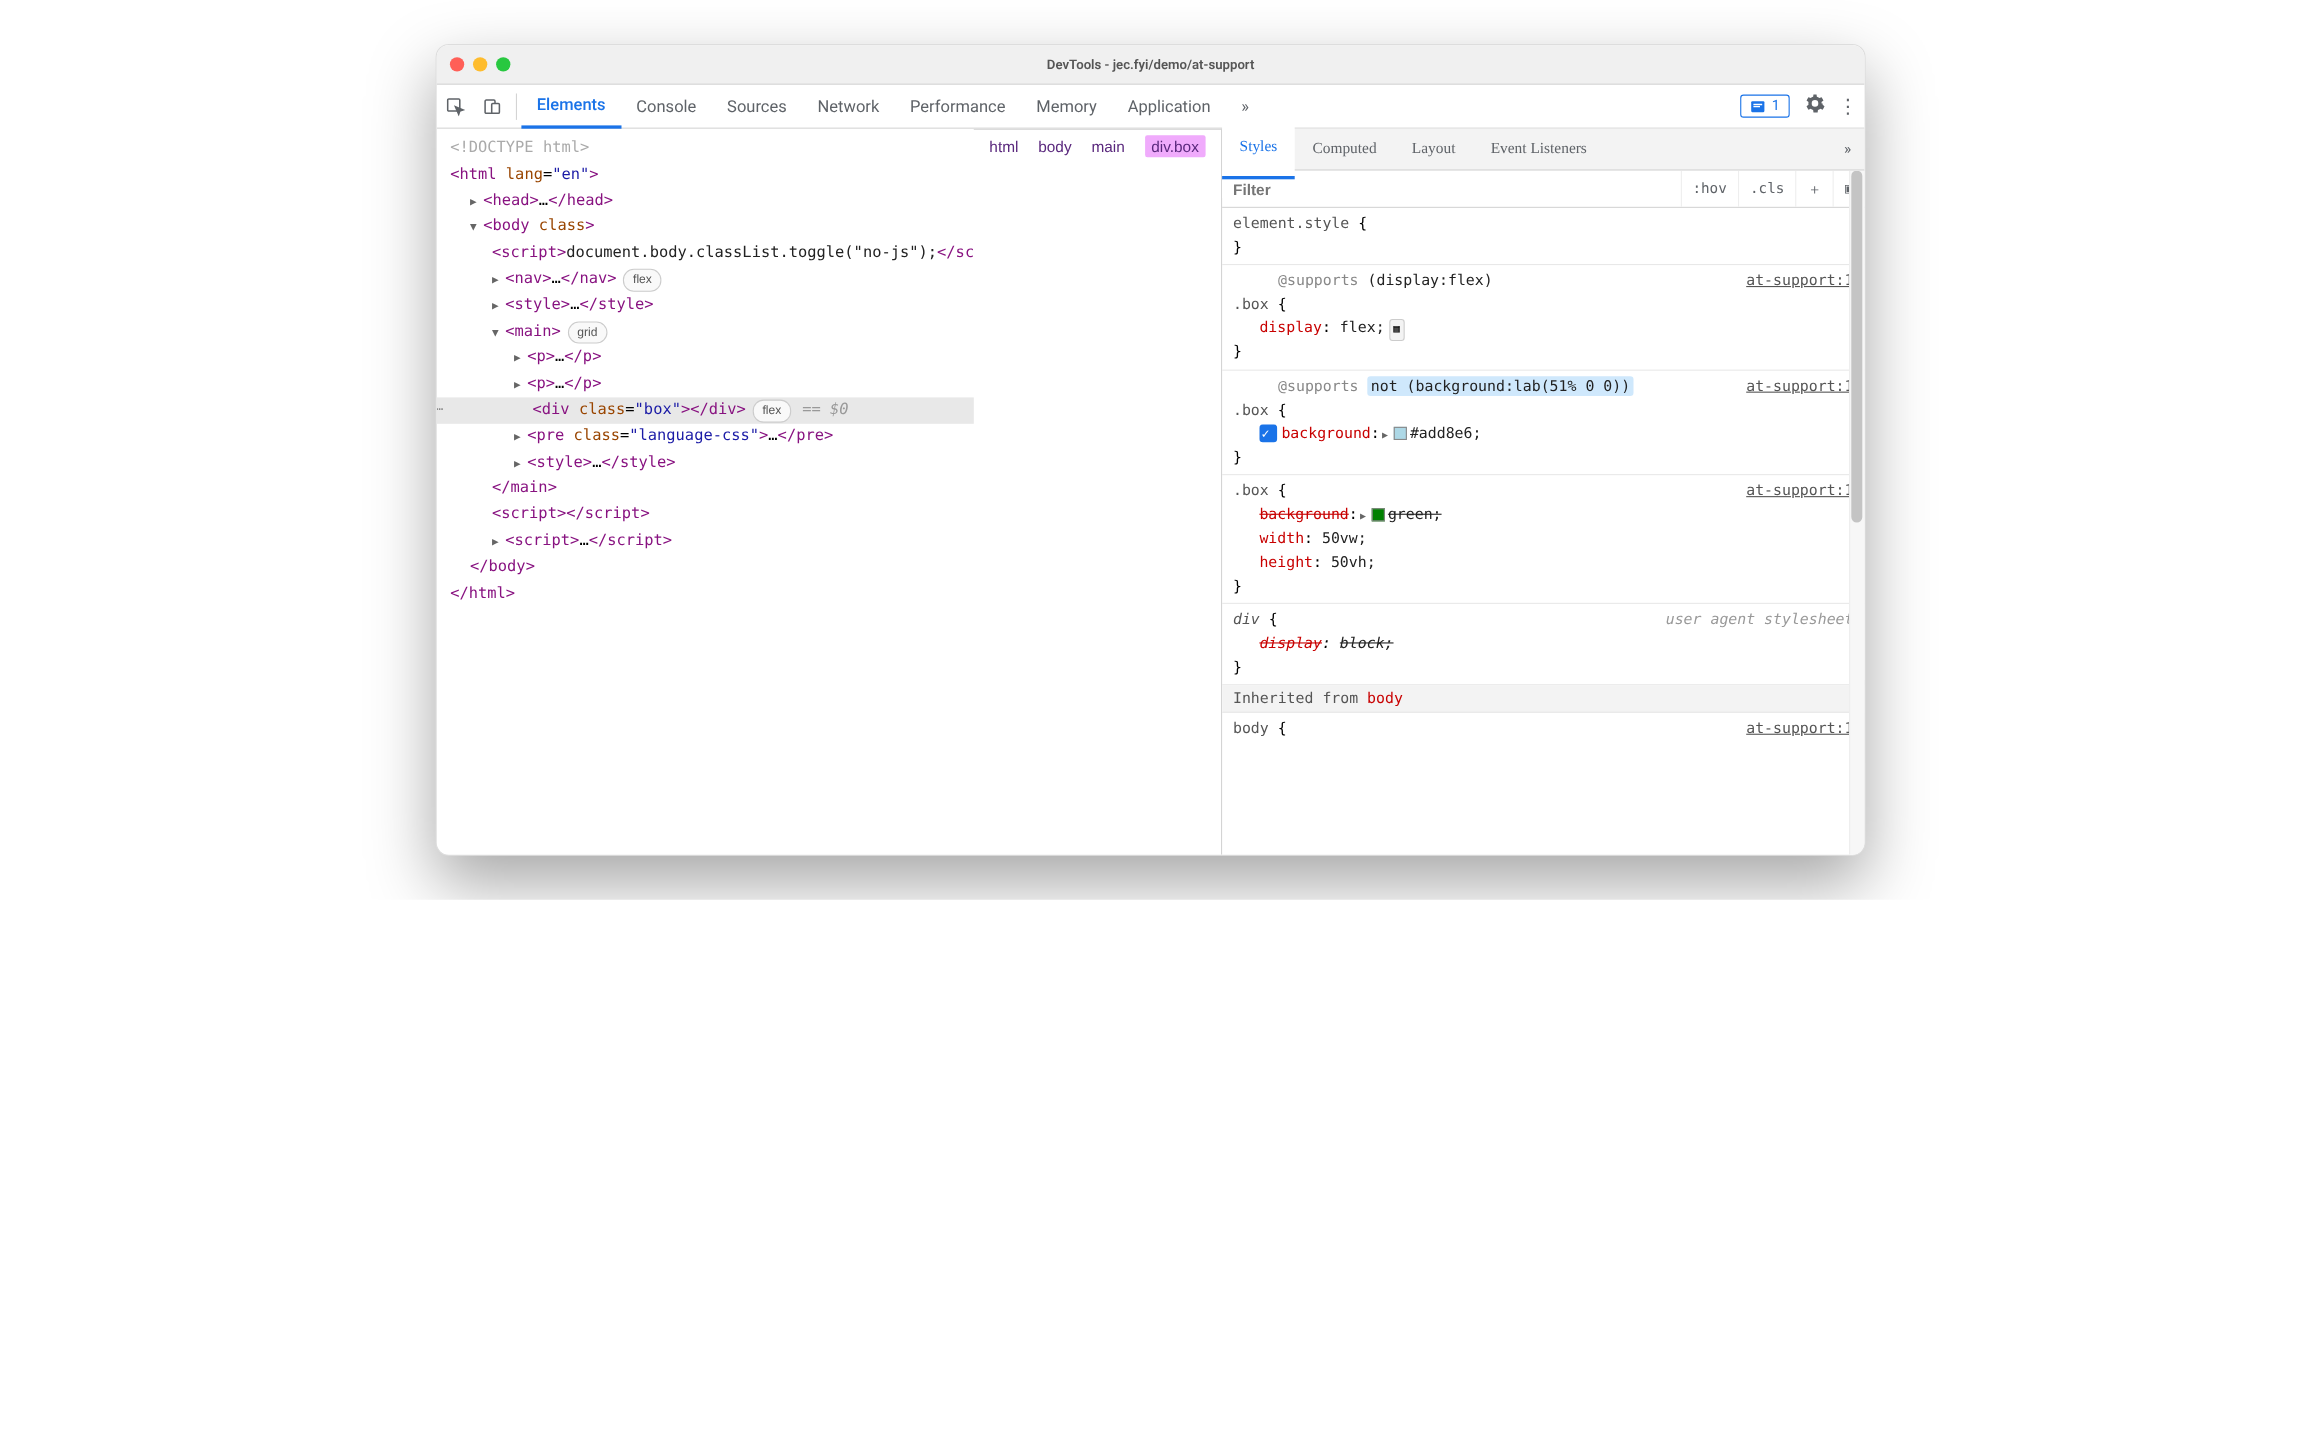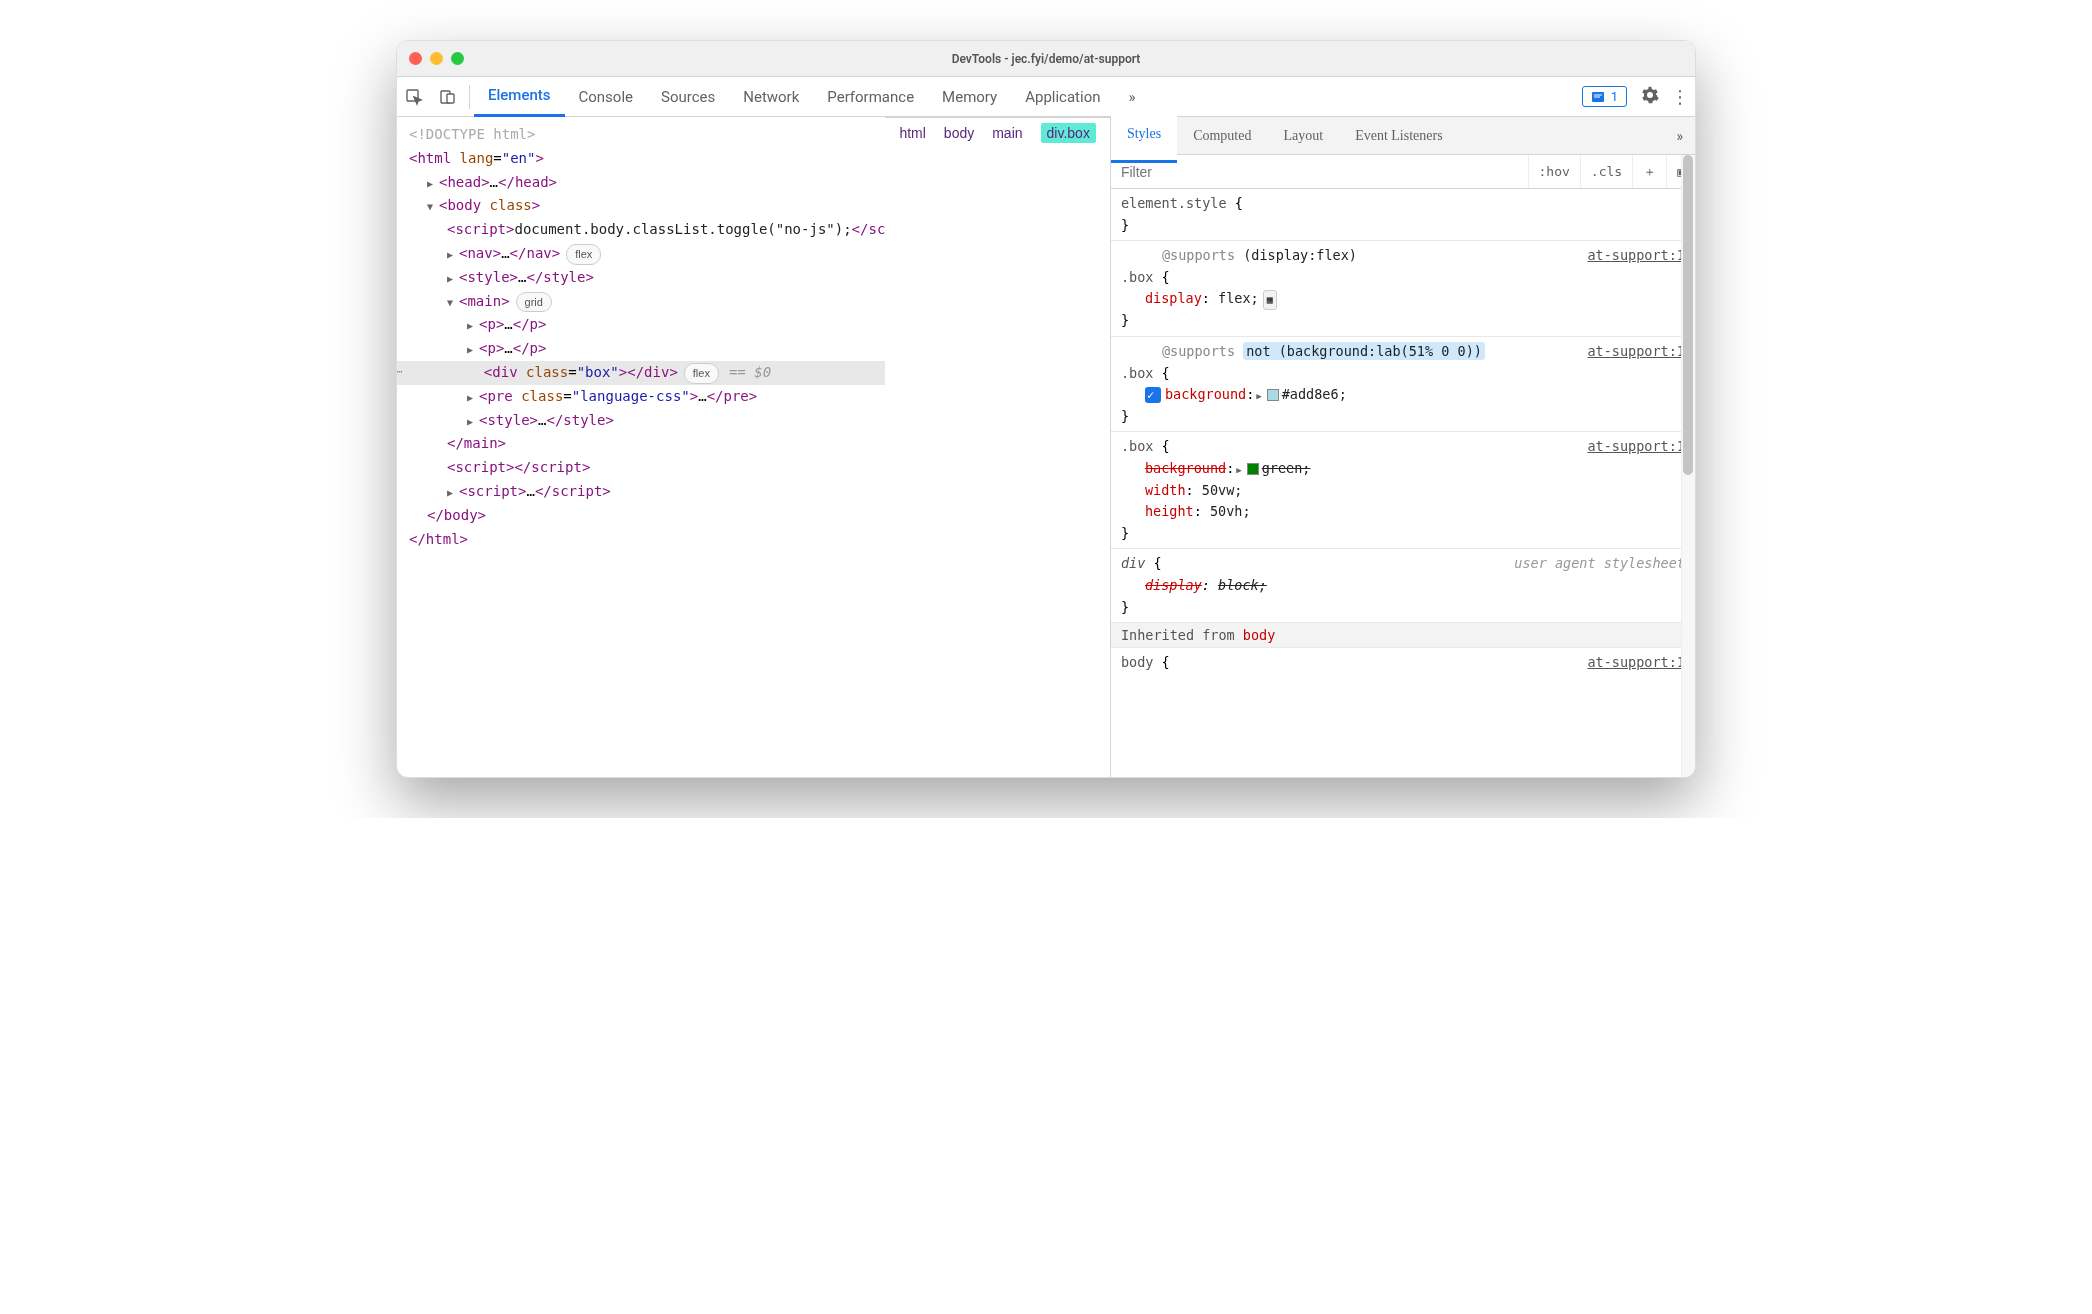--- a/index.html
+++ b/index.html
@@ -93,38 +93,38 @@
   font-family: -apple-system, sans-serif;
 }
 .hint { color: #999; font-style: italic; margin-left: 10px; }
 
 .breadcrumb {
   height: 30px; display: flex; align-items: center; gap: 18px;
   padding: 0 14px; border-top: 1px solid #d4d4d4;
   font-size: 14px; color: #5a287d;
   font-family: -apple-system, sans-serif;
 }
-.breadcrumb .crumb.active { background: #5eead4; padding: 2px 6px; border-radius: 2px; }
+.breadcrumb .crumb.active { background: #f0abfc; padding: 2px 6px; border-radius: 2px; }
 
 .styles-panel { flex: 1; display: flex; flex-direction: column; font-size: 14px; position: relative; }
 .styles-tabs {
   display: flex; align-items: center; height: 38px;
   border-bottom: 1px solid #d4d4d4; background: #f3f3f3;
   color: #5f6368;
 }
 .styles-tabs .stab { padding: 0 16px; height: 54px; display: flex; align-items: center; font-family: Liberation Serif, serif; }
 .styles-tabs .stab.active { color: #1a73e8; border-bottom: 3px solid #1a73e8; background: #fff; }
 .styles-tabs .chev { margin-left: auto; padding: 0 12px; }
 
 .filter-row {
   display: flex; align-items: center; height: 34px; border-bottom: 1px solid #d4d4d4;
   font-family: Menlo, monospace;
 }
 .filter-row input {
-  flex: 1; border: none; padding: 0 10px; font-size: 14px; outline: none; color: #888;
+  flex: 1; border: none; padding: 0 10px; font-size: 14px; outline: none; color: #888; font-weight: bold;
 }
 .filter-row .pillbtn {
   padding: 0 10px; color: #5f6368; font-family: Menlo, monospace; font-size: 13px;
   border-left: 1px solid #eee; height: 100%; display: flex; align-items: center;
 }
 
 .styles-body { flex: 1; overflow: auto; font-family: Menlo, Consolas, monospace; font-size: 13.5px; }
 .rule { padding: 4px 10px 4px 10px; border-bottom: 1px solid #e8e8e8; line-height: 1.6; }
 .rule .link { float: right; color: #555; text-decoration: underline; font-family: Menlo, monospace; }
 .rule .ua { float: right; color: #999; font-style: italic; }

